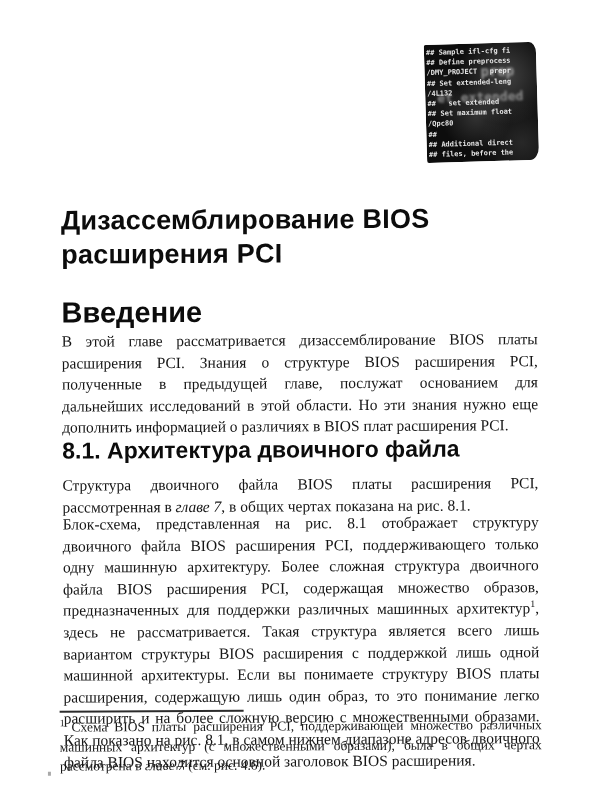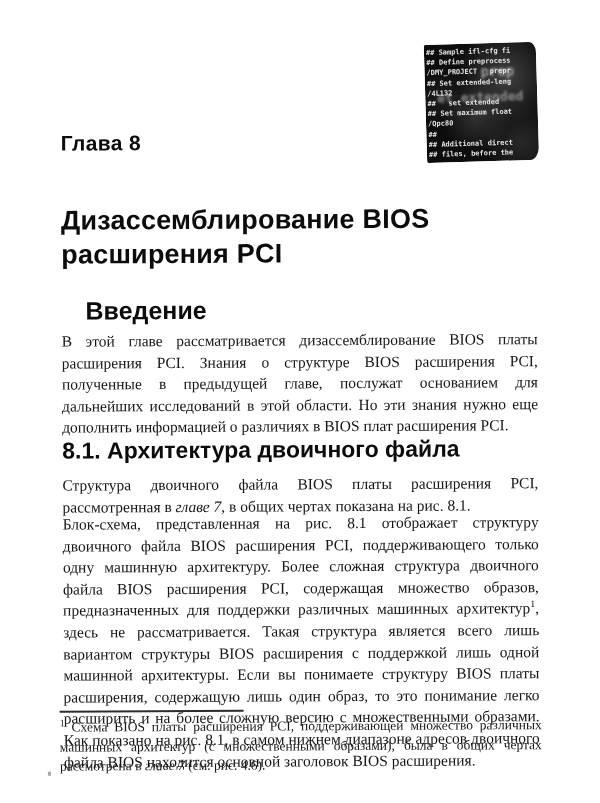--- a/index.html
+++ b/index.html
@@ -11,21 +11,21 @@
     overflow: hidden;
     font-family: "Liberation Serif", serif;
     color: #141414;
   }
   .scan { position: absolute; inset: 0; transform: rotate(-0.3deg); transform-origin: 30% 50%; }
 
   
   .h-sans { font-family: "Liberation Sans", sans-serif; font-weight: 700; color: #0c0c0c; margin: 0; position: absolute; white-space: nowrap; }
   .chapter   { left: 62px; top: 131px; font-size: 21px; letter-spacing: .4px; }
   .title     { left: 62px; top: 203px; font-size: 27px; line-height: 34px; letter-spacing: .2px; }
-  .h-intro   { left: 62px; top: 296px; font-size: 25px; margin-left: 24px; }
+  .h-intro   { left: 62px; top: 296px; font-size: 29px; }
   .h-section { left: 62px; top: 437px; font-size: 23px; }
 
   
   .body {
     position: absolute; left: 62px; width: 476px;
     font-size: 15.5px; line-height: 21.6px;
     text-align: justify; margin: 0;
     color: #161616;
   }
   .intro-p { top: 330px; }
@@ -74,21 +74,20 @@
 
 <div class="page">
   <div class="scan">
 
     <div class="code-image">
       <span class="ghost ghost1">prep</span>
       <span class="ghost ghost2">et extended</span>
       <div class="code-lines"><div class="code-line">## Sample ifl-cfg fi</div><div class="code-line">## Define preprocess</div><div class="code-line">/DMY_PROJECT   prepr</div><div class="code-line">## Set extended-leng</div><div class="code-line">/4L132</div><div class="code-line">##   set extended</div><div class="code-line">## Set maximum float</div><div class="code-line">/Qpc80</div><div class="code-line">##</div><div class="code-line">## Additional direct</div><div class="code-line">## files, before the</div></div>
     </div>
 
-    <h3 class="h-sans chapter">Глава 8</h3>
 
     <h1 class="h-sans title">
       <span>Дизассемблирование BIOS</span><br>
       <span>расширения PCI</span>
     </h1>
 
     <h2 class="h-sans h-intro">Введение</h2>
 
     <p class="body intro-p">В этой главе рассматривается дизассемблирование BIOS платы расширения PCI. Знания о структуре BIOS расширения PCI, полученные в предыдущей главе, послужат основанием для дальнейших исследований в этой области. Но эти знания нужно еще дополнить информацией о различиях в BIOS плат расширения PCI.</p>
 

